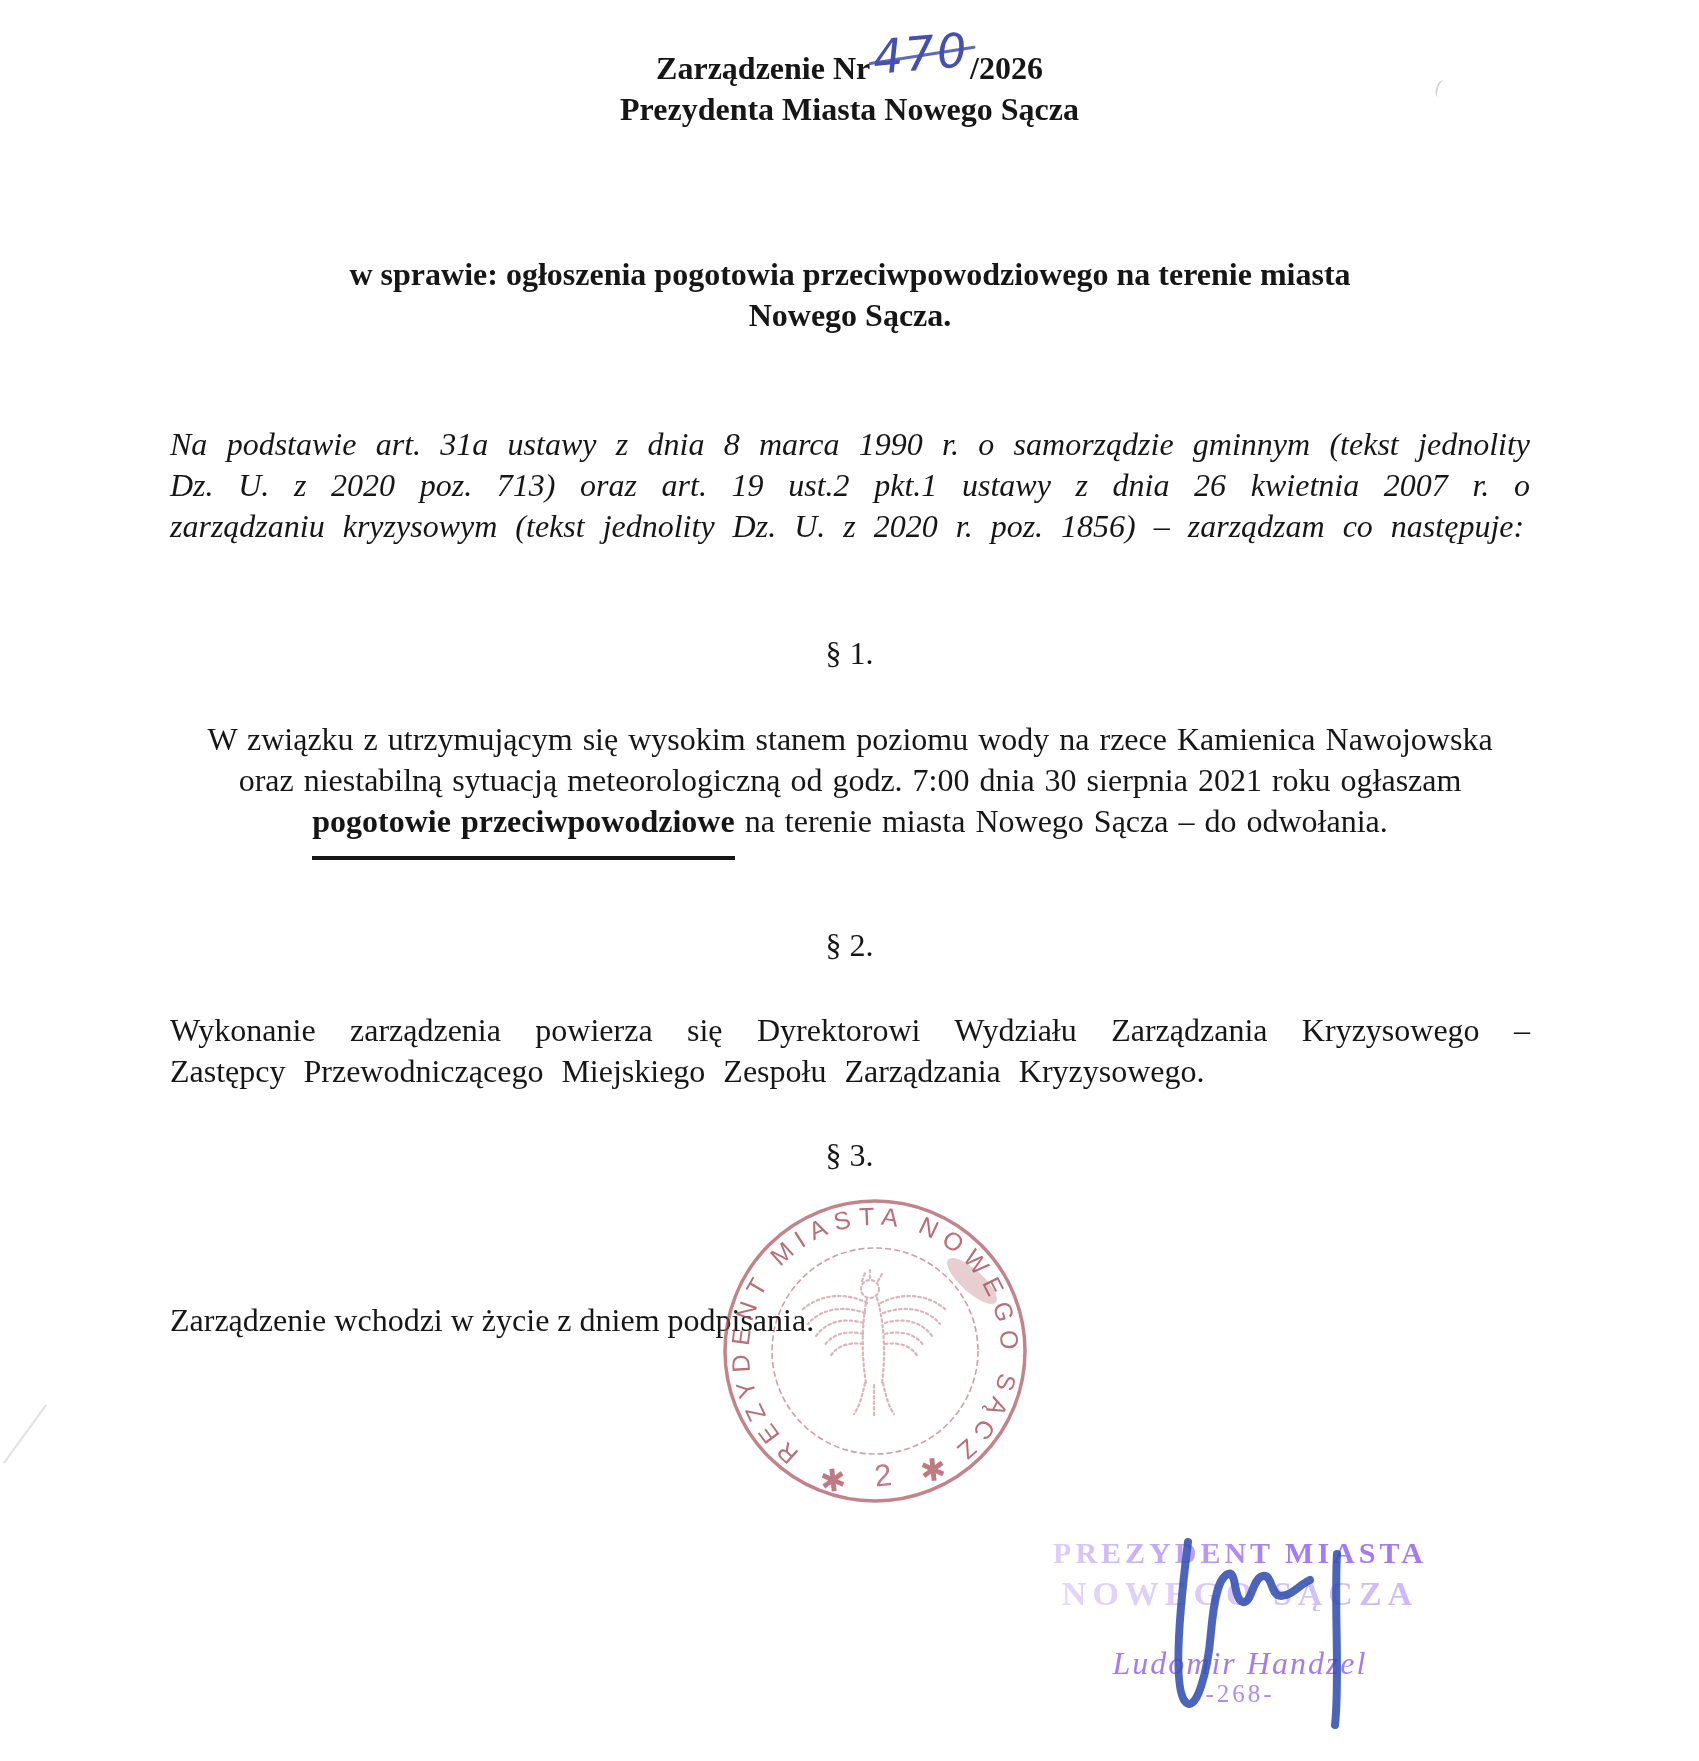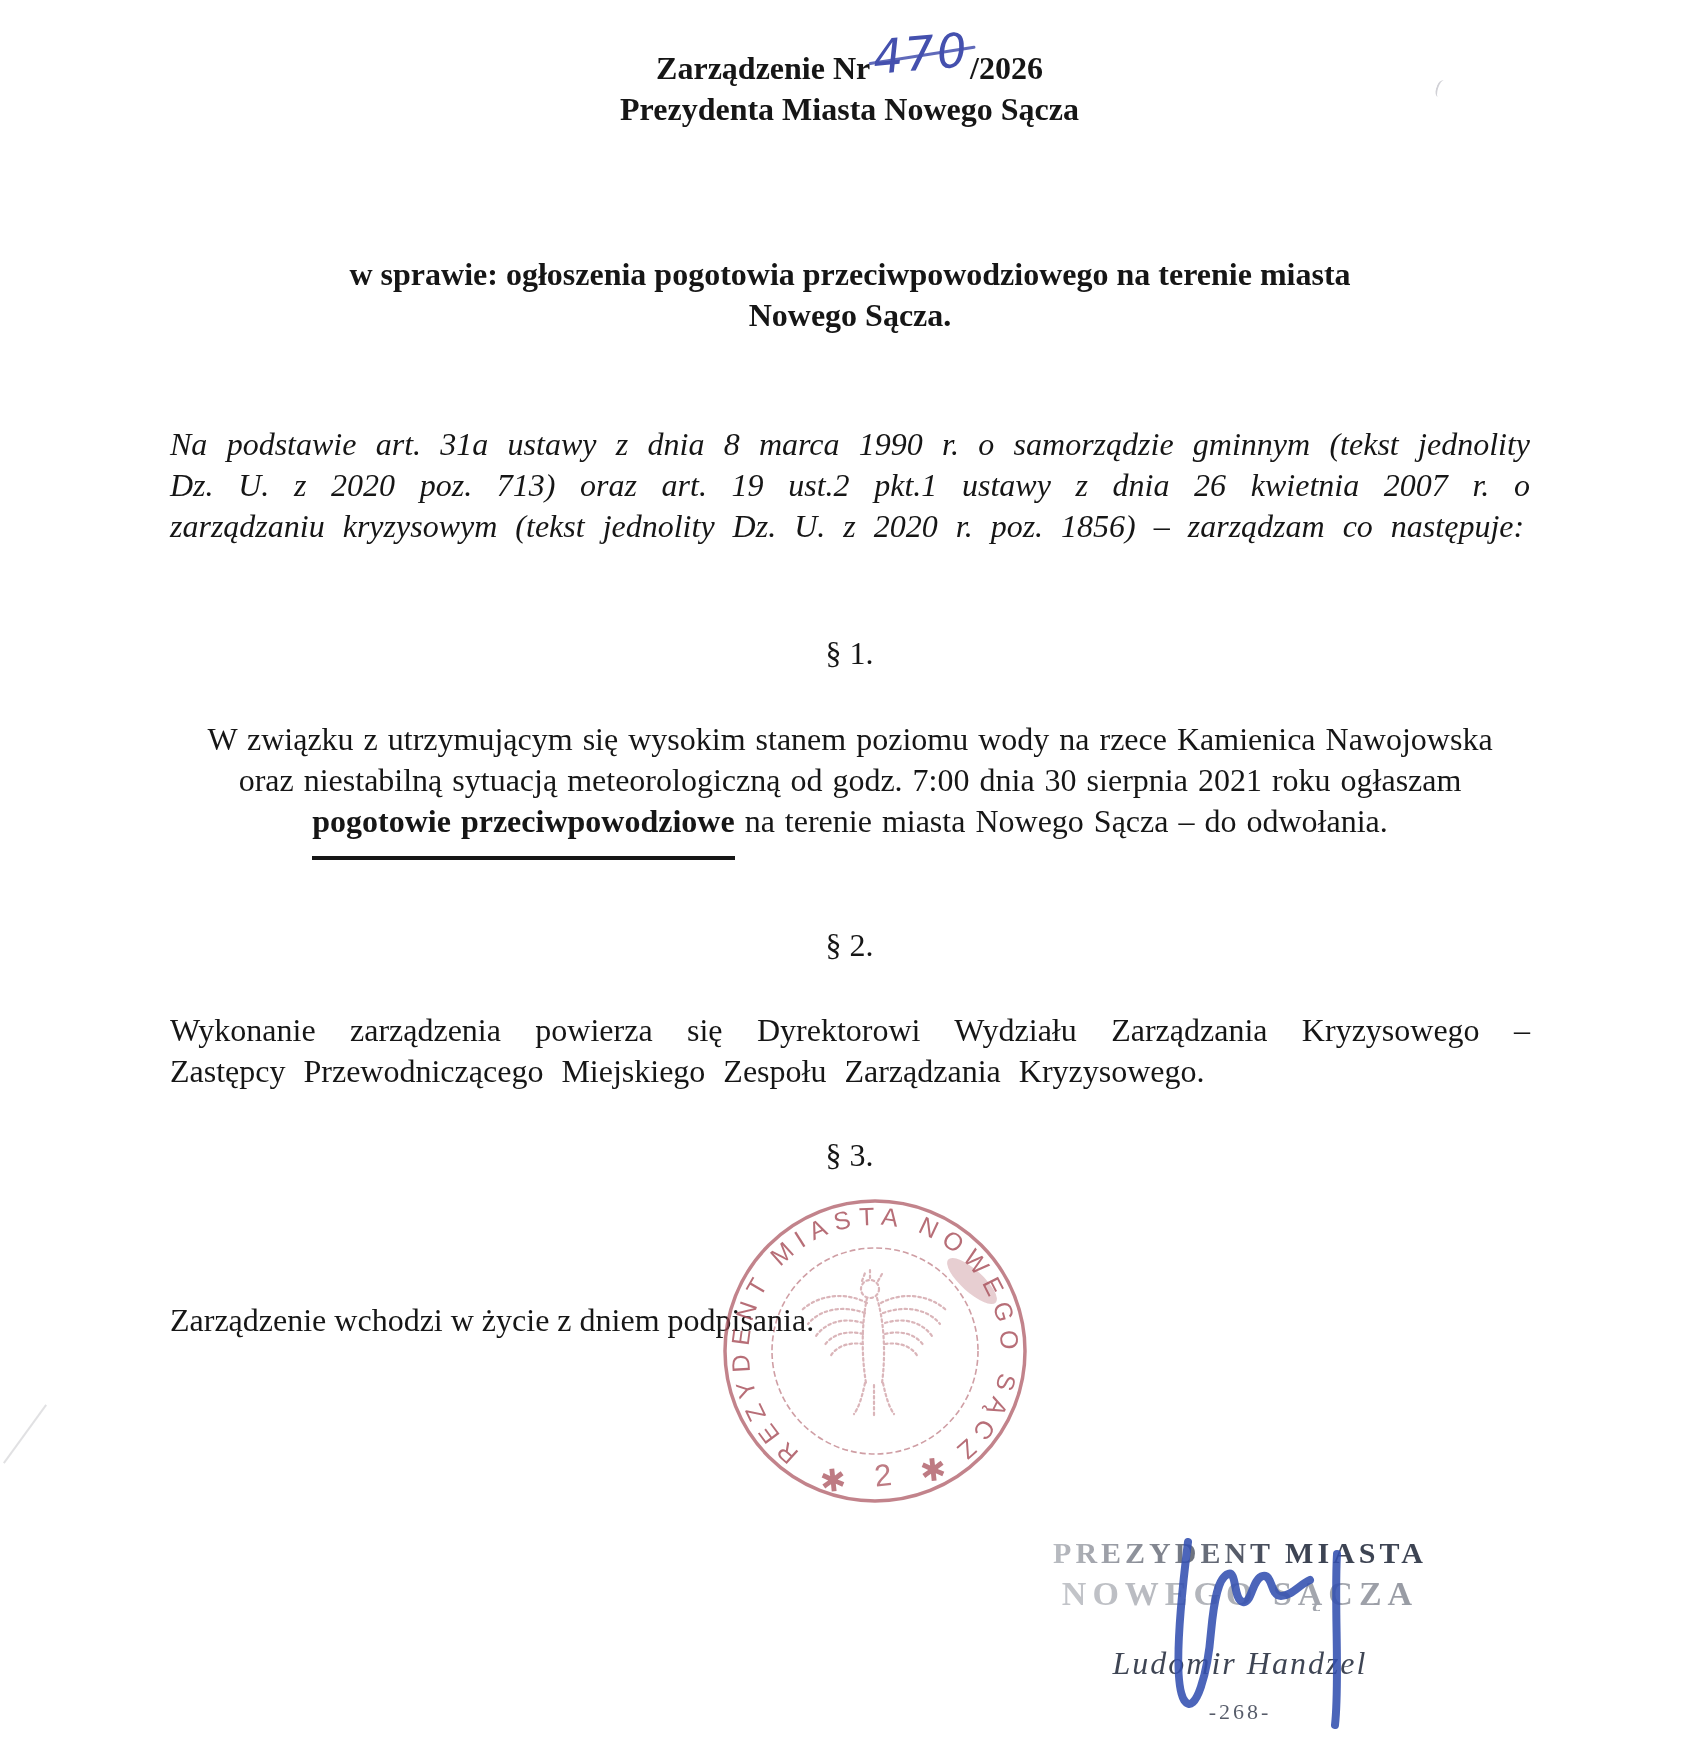--- a/index.html
+++ b/index.html
@@ -45,38 +45,38 @@
   .legal-block { left: 170px; top: 424px; width: 1360px; text-align: justify; word-spacing: 10px; font-style: italic; }
   .para-mark { left: 0; top: 0; width: 100%; text-align: center; }
   .s1-body { left: 180px; top: 719px; width: 1340px; text-align: center; word-spacing: 2px; }
   .s1-emph { font-weight: bold; border-bottom: 4px solid #161616; padding-bottom: 17px; }
   .s2-body { left: 170px; top: 1010px; width: 1360px; text-align: justify; word-spacing: 10px; }
   .clause { left: 170px; top: 1300px; width: 1000px; }
   .round-stamp { left: 715px; top: 1191px; width: 320px; height: 320px; filter: blur(0.4px); }
   .sig-stamp {
     left: 1020px; top: 1538px; width: 440px;
     text-align: center;
-    color: #0f172a;
+    color: #8b5cf6;
     line-height: 1;
   }
   .sig-stamp .l1 {
     font-size: 30px; font-weight: bold; letter-spacing: 4px;
     opacity: .85;
     -webkit-mask-image: linear-gradient(to right, rgba(0,0,0,.25), rgba(0,0,0,.95) 60%);
             mask-image: linear-gradient(to right, rgba(0,0,0,.25), rgba(0,0,0,.95) 60%);
   }
   .sig-stamp .l2 {
     font-size: 34px; letter-spacing: 6px; margin-top: 9px;
     opacity: .5;
     -webkit-mask-image: linear-gradient(to right, rgba(0,0,0,.45), rgba(0,0,0,.9));
             mask-image: linear-gradient(to right, rgba(0,0,0,.45), rgba(0,0,0,.9));
             font-weight: bold;
   }
   .sig-stamp .name { font-size: 32px; font-style: italic; margin-top: 36px; letter-spacing: 2px; opacity: .8; }
-  .sig-stamp .num { font-size: 22px; margin-top: 22px; letter-spacing: 3px; opacity: .7; }
+  .sig-stamp .num { font-size: 25px; margin-top: 2px; letter-spacing: 3px; opacity: .7; }
   .signature-svg { left: 1100px; top: 1520px; width: 280px; height: 230px; }
   .artifact-tr { left: 1436px; top: 80px; width: 10px; height: 18px; border-left: 2px solid #9a9aa6; border-radius: 50%; transform: rotate(18deg); opacity: .45; }
   .artifact-bl { left: 24px; top: 1398px; width: 2px; height: 72px; background: #d9d9dc; transform: rotate(36deg); opacity: .8; }
 </style>
 </head>
 <body>
 
 <div class="page">
 
   <div class="abs title-block">

